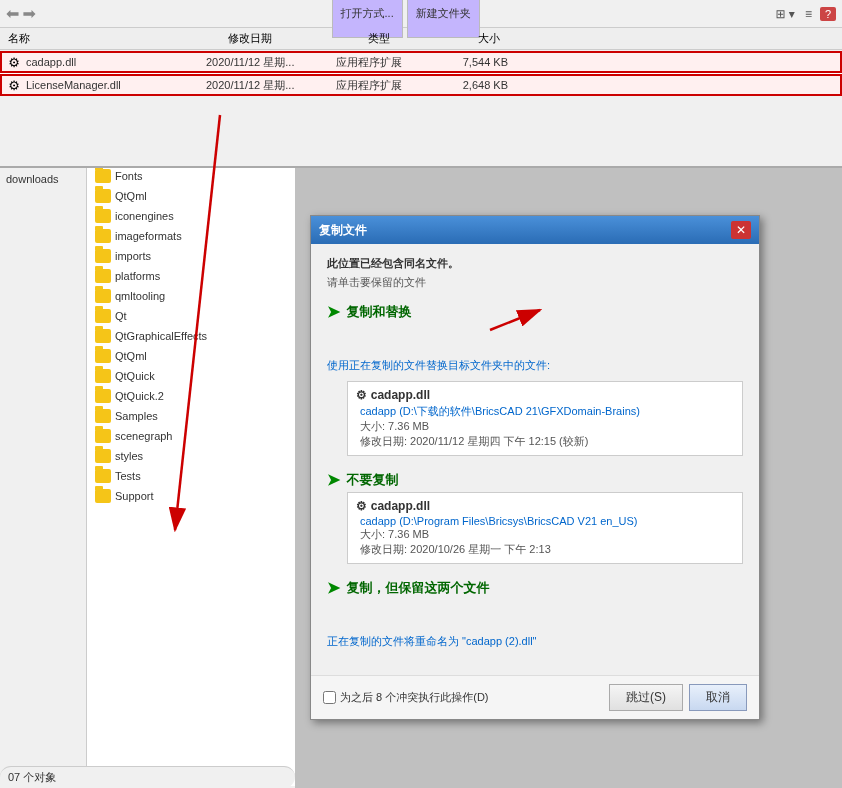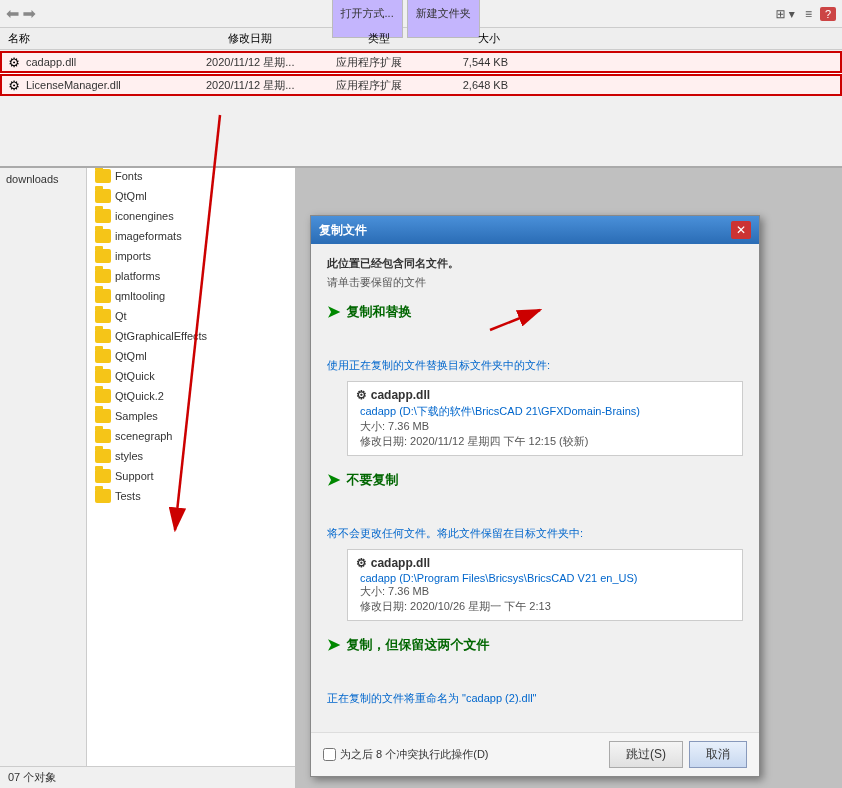--- a/index.html
+++ b/index.html
@@ -378,20 +378,21 @@
       left: 0;
       width: 295px;
       height: 22px;
       background: #f0f0f0;
       border-top: 1px solid #ccc;
       display: flex;
       align-items: center;
       padding: 0 8px;
       font-size: 11px;
       color: #333;
+      border-radius: 11px;
     }
 
     
     .top-strip {
       position: absolute;
       top: 0; left: 0;
       width: 842px;
       height: 170px;
       background: #f0f0f0;
       border-bottom: 2px solid #aaa;
@@ -537,25 +538,25 @@
       <div class="folder-row">
         <span class="folder-icon"></span>
         <span class="folder-name">scenegraph</span>
       </div>
       <div class="folder-row">
         <span class="folder-icon"></span>
         <span class="folder-name">styles</span>
       </div>
       <div class="folder-row">
         <span class="folder-icon"></span>
+        <span class="folder-name">Tests</span>
+      </div>
+      <div class="folder-row">
+        <span class="folder-icon"></span>
         <span class="folder-name">Support</span>
-      </div>
-      <div class="folder-row">
-        <span class="folder-icon"></span>
-        <span class="folder-name">Tests</span>
       </div>
     </div>
   </div>
 
   <div class="status-bar">
     <span>07 个对象</span>
   </div>
 </div>
 
 <div class="top-strip" style="left:0; top:0; width:842px; height:168px; background:#f0f0f0; border-bottom:2px solid #aaa; position:absolute; z-index:2; overflow:hidden;">
@@ -632,21 +633,20 @@
           <div class="option-file-detail">大小: 7.36 MB</div>
           <div class="option-file-detail">修改日期: 2020/11/12 星期四 下午 12:15 (较新)</div>
         </div>
       </div>
 
       <div class="dialog-section" style="cursor:pointer;">
         <div class="section-title">
           <span class="arrow-icon">➤</span>
           <span>不要复制</span>
         </div>
-        <div class="section-desc">将不会更改任何文件。将此文件保留在目标文件夹中:</div>
         <div class="file-option-box">
           <div class="option-file-name">
             <span>⚙</span>
             <span>cadapp.dll</span>
           </div>
           <div class="option-file-detail blue-link">cadapp (D:\Program Files\Bricsys\BricsCAD V21 en_US)</div>
           <div class="option-file-detail">大小: 7.36 MB</div>
           <div class="option-file-detail">修改日期: 2020/10/26 星期一 下午 2:13</div>
         </div>
       </div>

